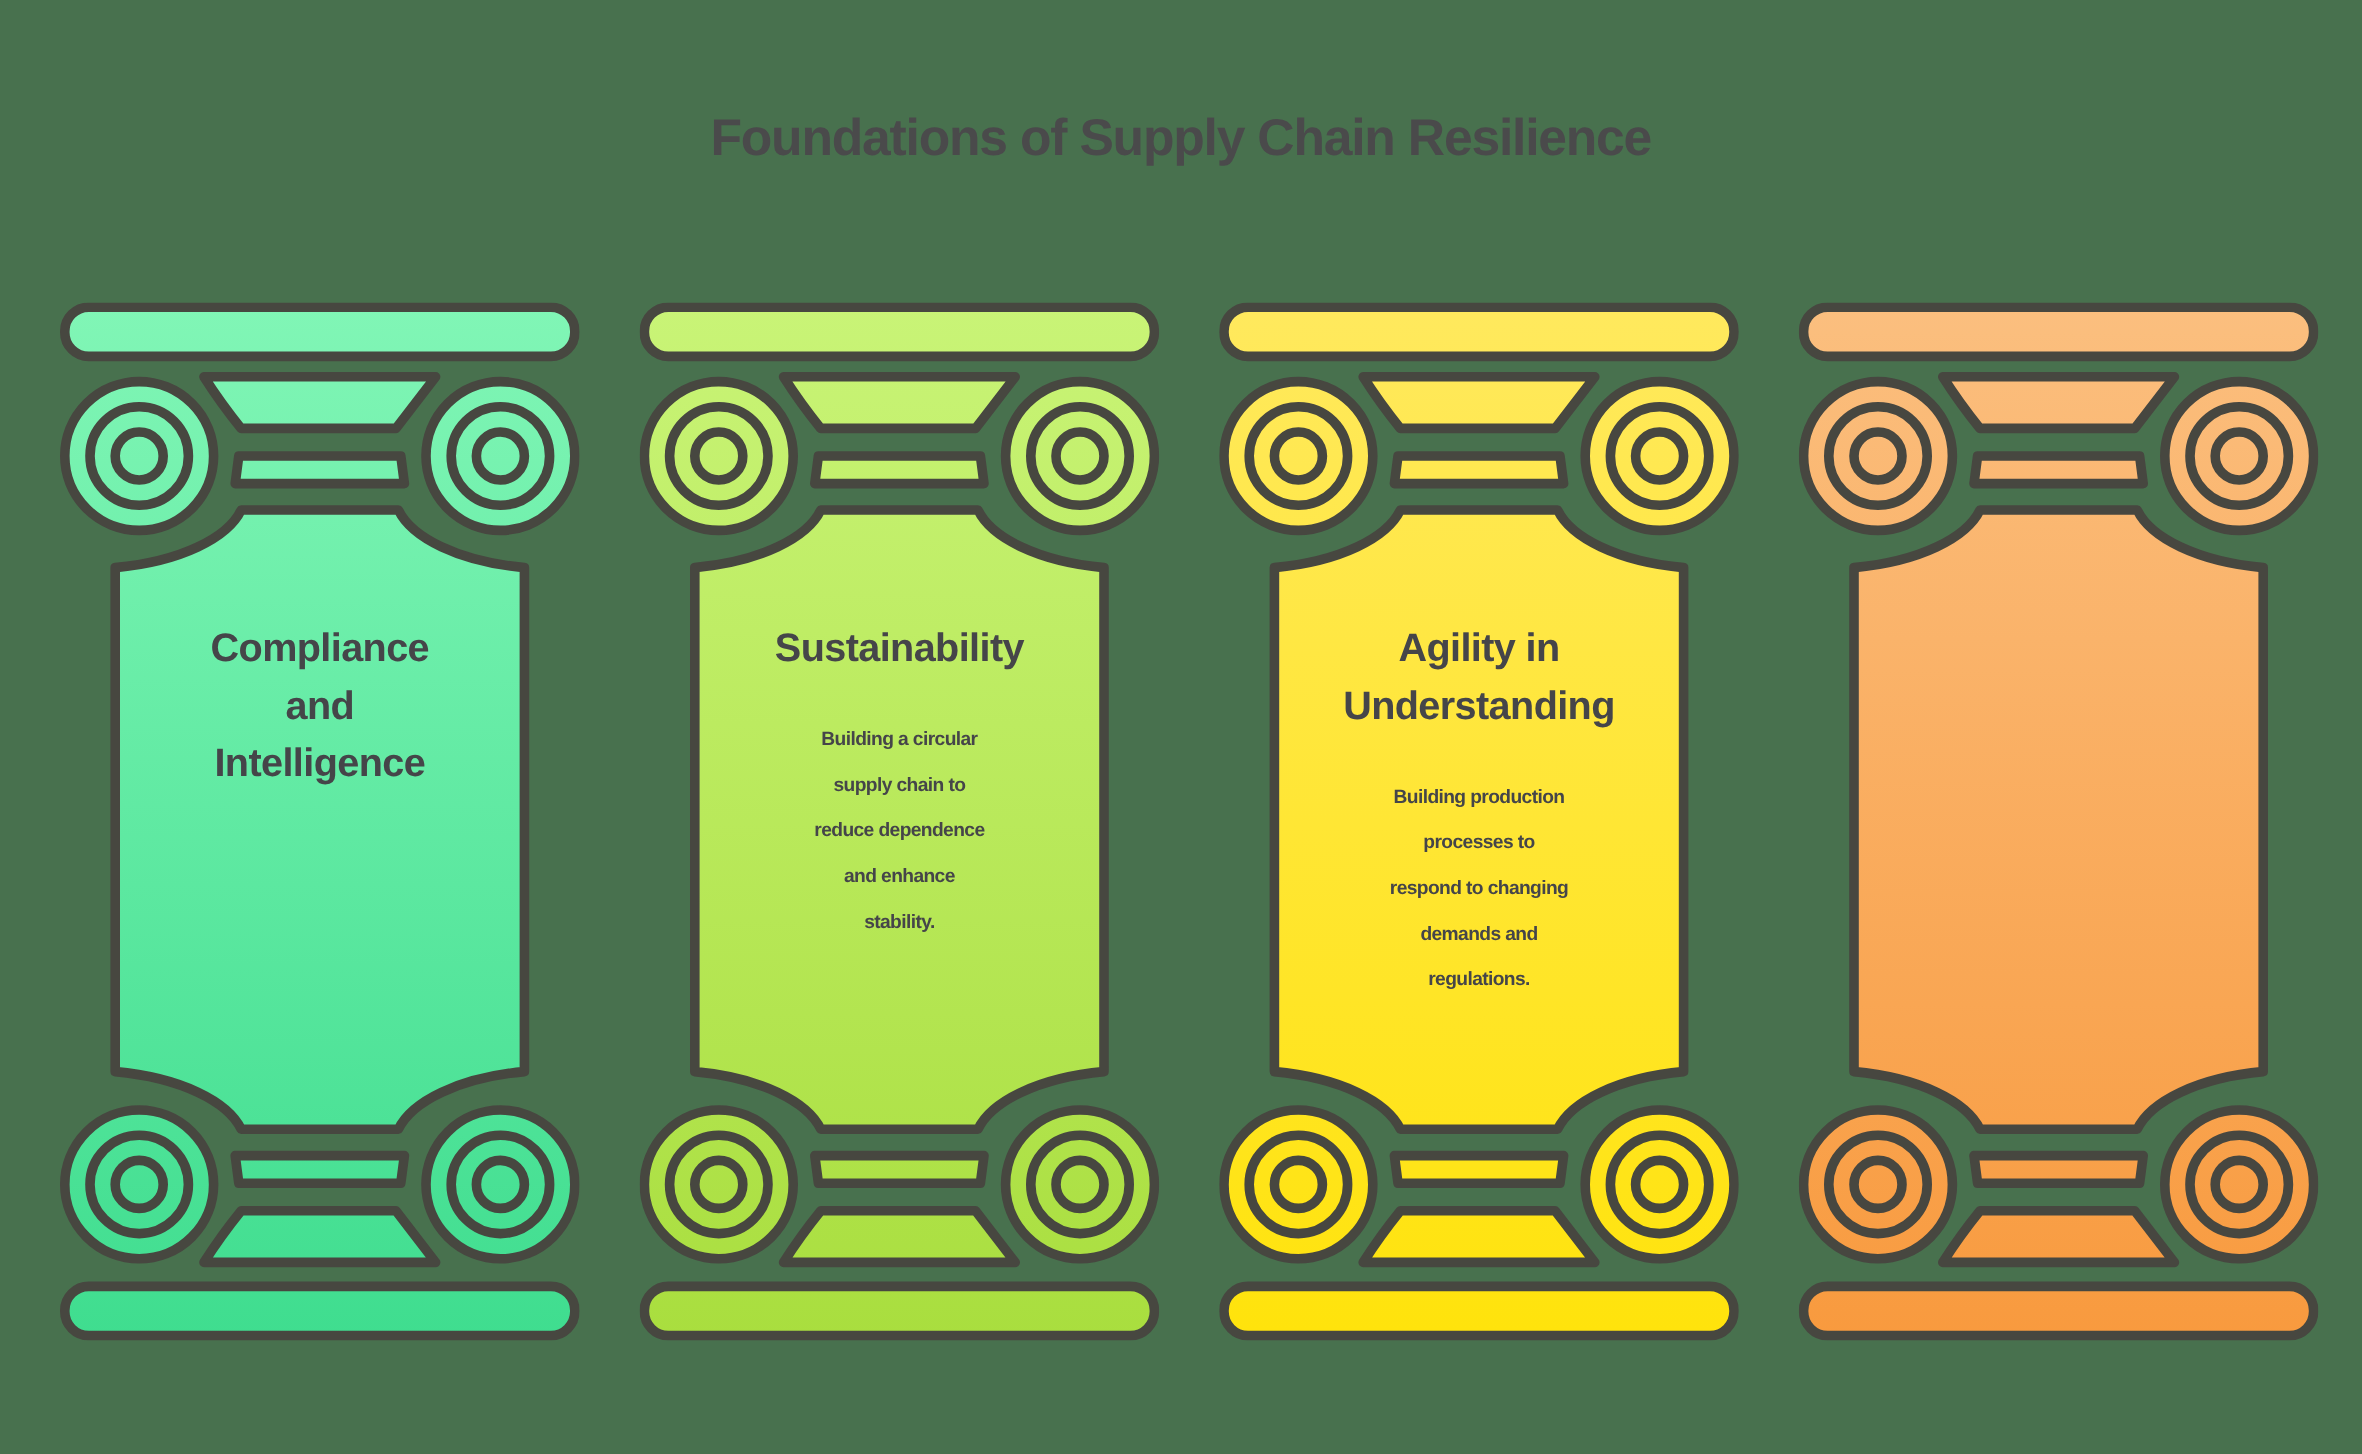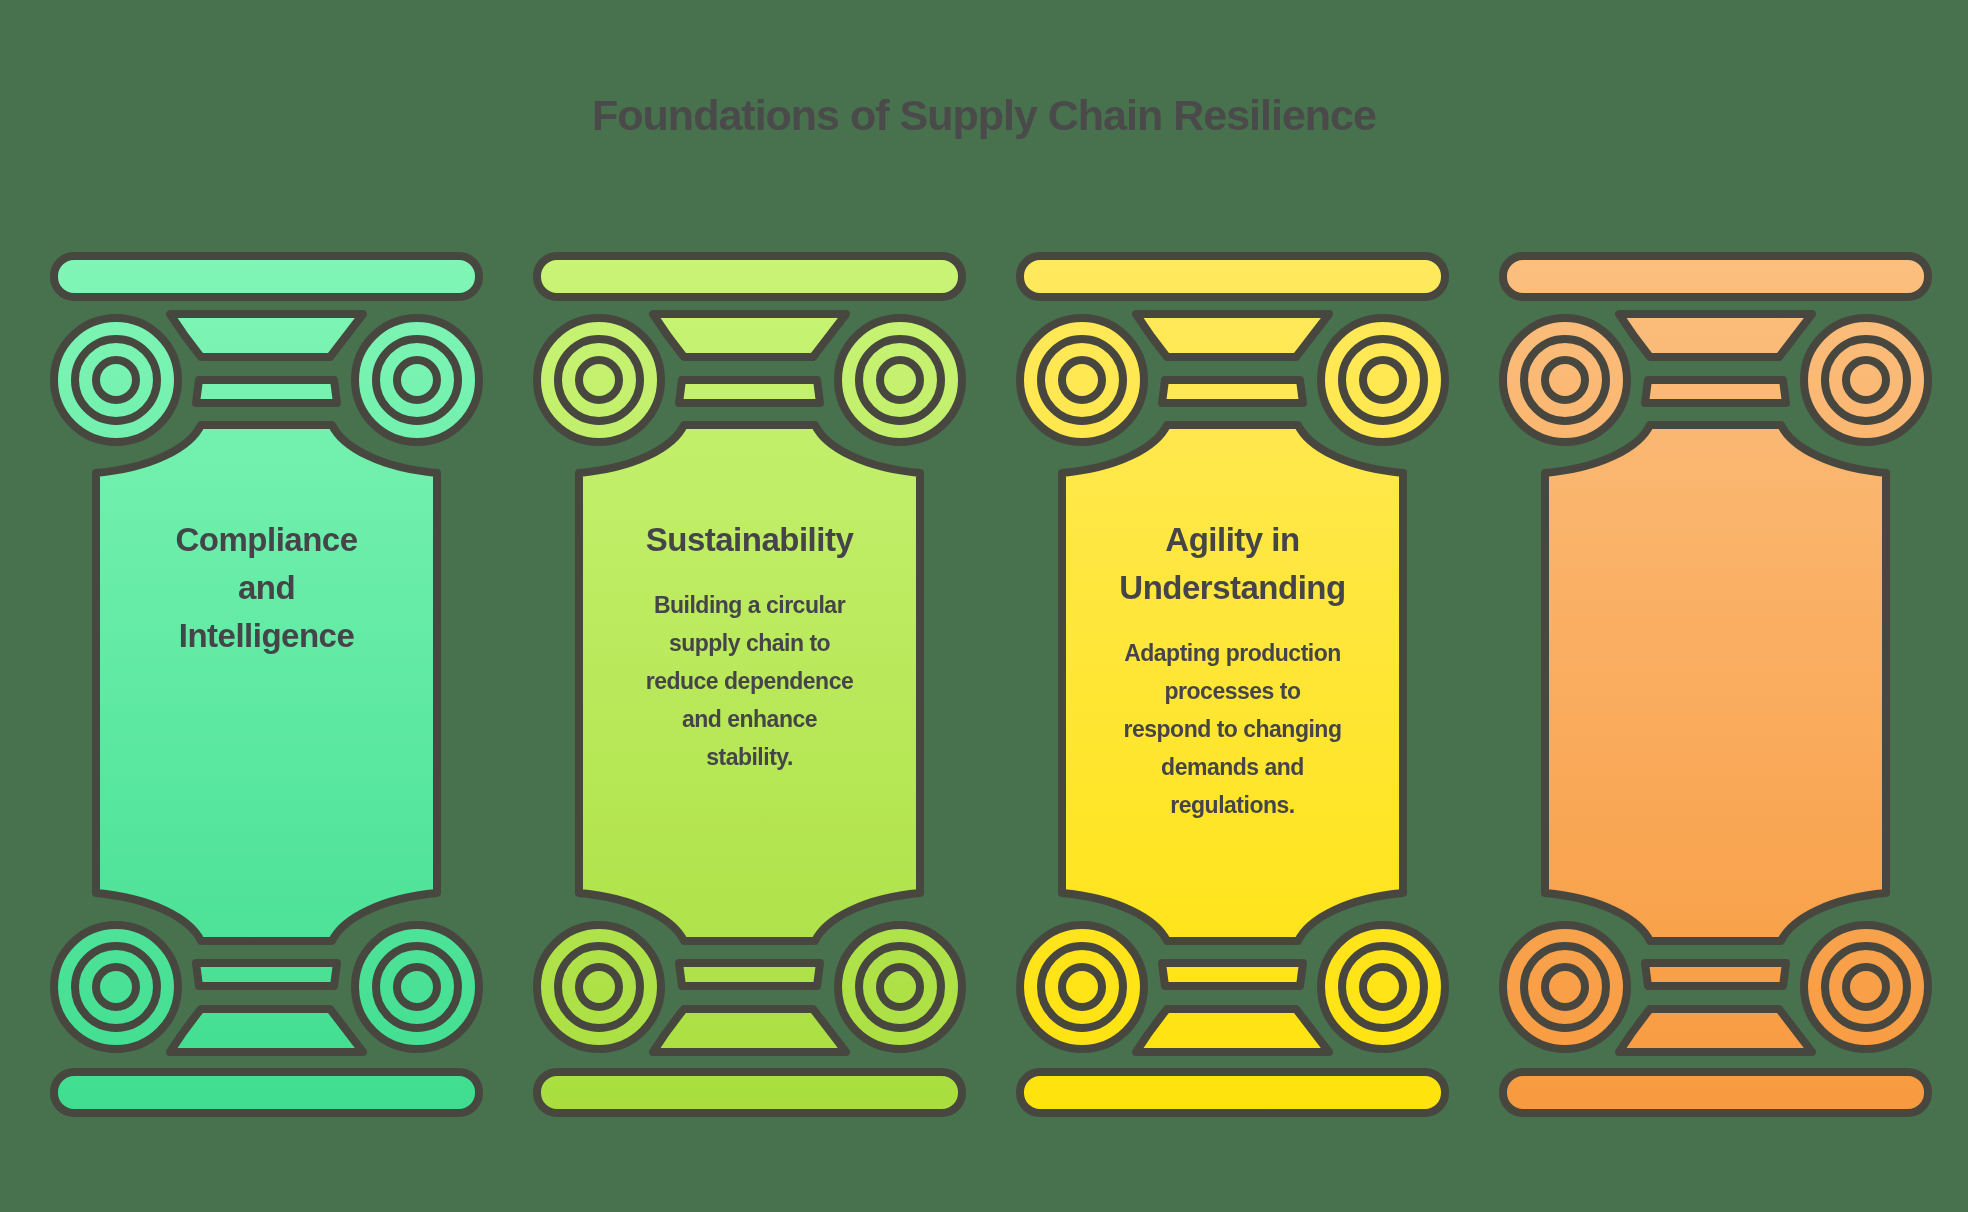--- a/index.html
+++ b/index.html
@@ -26,21 +26,21 @@
   .pillar-text{
     position:absolute;top:264px;left:46px;width:341px;
     text-align:center;color:#454549;
     letter-spacing:-0.5px;
   }
   .pillar-text h2{
     margin:0;font-size:33px;font-weight:bold;line-height:48px;
     white-space:pre-line;
   }
   .pillar-text p{
-    margin:22px 0 0 0;font-size:23px;font-weight:bold;line-height:38px;
+    margin:34px 0 0 0;font-size:16px;font-weight:bold;line-height:38px;
     white-space:pre-line;
   }
 </style>
 </head>
 <body>
 
 <div class="canvas">
 
   <div class="title">Foundations of Supply Chain Resilience</div>
 
@@ -171,21 +171,21 @@
         <g>
             <circle cx="367" cy="735" r="62"></circle>
             <circle cx="367" cy="735" r="41"></circle>
             <circle cx="367" cy="735" r="20"></circle>
           </g>
       </g>
     </svg>
     <div class="pillar-text">
       <h2>Agility in
 Understanding</h2>
-      <p>Adapting production
+      <p>Building production
 processes to
 respond to changing
 demands and
 regulations.</p>
     </div>
   </div>
 
   <div class="pillar p4">
     <svg viewBox="0 0 433 865" width="433" height="865">
       <defs>

